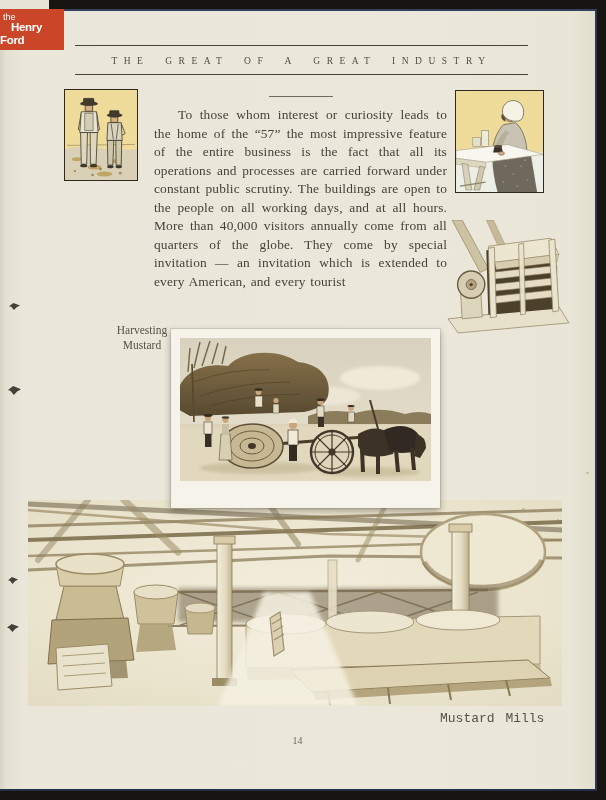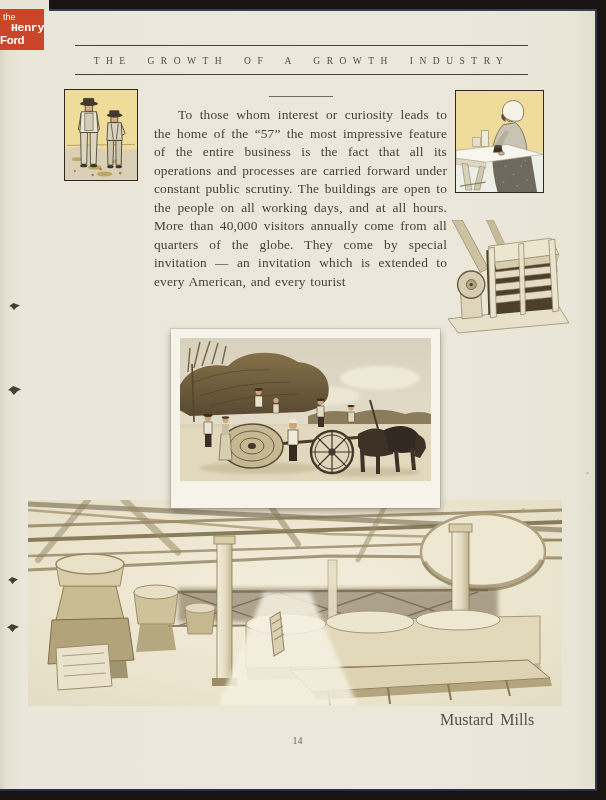--- a/index.html
+++ b/index.html
@@ -4,24 +4,24 @@
 <style>
   html,body{margin:0;padding:0;background:#0e0c0a;}
   .stage{position:relative;width:606px;height:800px;background:#171411;overflow:hidden;
          font-family:"Liberation Serif","DejaVu Serif",serif;}
   
   .page{position:absolute;left:0;top:9px;width:595px;height:778px;
         background:linear-gradient(90deg,#d8d4c5 0,#e4e1d2 6px,#eae7da 22px,#ebe8db 70%,#e9e6d8 96%,#e2decd 100%);
         border-top:2px solid #33405c;border-right:2px solid #2c3850;border-bottom:2px solid #232e49;}
   .corner-patch{position:absolute;left:0;top:0;width:49px;height:11px;background:#e7e4d6;}
   
-  .logo{position:absolute;left:0;top:9px;width:44px;height:41px;background:#cb4628;
+  .logo{position:absolute;left:0;top:9px;width:64px;height:41px;background:#cb4628;
         color:#fff;font-family:"Liberation Sans","DejaVu Sans",sans-serif;line-height:1;z-index:9;}
   .logo .t{display:block;font-size:9px;margin:4px 0 0 3px;}
-  .logo .b1{display:block;font-size:11.5px;font-weight:bold;margin:0 0 0 11px;letter-spacing:-0.3px;font-family:Liberation Mono, monospace;}
+  .logo .b1{display:block;font-size:11.5px;font-weight:bold;margin:0 0 0 11px;letter-spacing:-0.3px;}
   .logo .b2{display:block;font-size:11.5px;font-weight:bold;margin:1px 0 0 0;letter-spacing:-0.3px;}
   
   .rule{position:absolute;left:75px;width:453px;height:0;border-top:1.4px solid #47443b;}
   .rule1{top:34px;} .rule2{top:63px;border-top-width:1.1px;}
   .running-head{position:absolute;left:75px;top:45px;width:453px;text-align:center;
         font-size:9.5px;color:#514e43;letter-spacing:6.5px;word-spacing:7px;white-space:nowrap;}
   
   .column{position:absolute;left:154px;top:74px;width:293px;color:#45423a;
         font-size:13.4px;line-height:18.5px;text-align:justify;letter-spacing:0.15px;word-spacing:1.2px;}
   .column p{margin:0;}
@@ -30,21 +30,21 @@
   
   .illus{position:absolute;border:1.6px solid #2e2a22;box-sizing:border-box;background:#efdb9a;}
   .illus-farmers{left:64px;top:78px;width:74px;height:92px;}
   .illus-woman{left:455px;top:79px;width:89px;height:103px;}
   .illus svg{display:block;width:100%;height:100%;}
   .machine{position:absolute;left:446px;top:209px;width:127px;height:115px;}
   .machine svg{display:block;width:100%;height:100%;}
   
   .cap-harvest{position:absolute;left:86px;top:312px;width:112px;text-align:center;
         font-size:11.5px;line-height:15px;color:#555246;}
-  .cap-mills{position:absolute;left:440px;top:700px;font-size:16px;color:#555246;word-spacing:3px;}
+  .cap-mills{position:absolute;left:440px;top:700px;font-size:13px;color:#555246;word-spacing:3px;font-family:Liberation Mono, monospace;}
   .folio{position:absolute;left:0;top:724px;width:595px;text-align:center;font-size:10px;color:#6d6a5e;}
   
   .photo-mills{position:absolute;left:28px;top:489px;width:534px;height:206px;z-index:1;
         -webkit-mask-image:radial-gradient(118% 112% at 48% 46%,#000 70%,rgba(0,0,0,.5) 88%,transparent 100%);
         mask-image:radial-gradient(118% 112% at 48% 46%,#000 70%,rgba(0,0,0,.5) 88%,transparent 100%);}
   .photo-mills svg{display:block;width:100%;height:100%;}
   .plate-card{position:absolute;left:171px;top:318px;width:269px;height:179px;z-index:2;
         background:#f6f4ea;box-shadow:0 3px 7px rgba(45,38,25,.38),0 0 0 1px rgba(120,110,85,.18);}
   .plate-photo{position:absolute;left:9px;top:9px;width:251px;height:143px;
         box-shadow:inset 0 0 6px rgba(90,75,45,.25);}
@@ -55,21 +55,21 @@
   .fox{position:absolute;border-radius:50%;background:#b7a26e;opacity:.65;z-index:3;}
 </style>
 </head>
 <body>
 
 <div class="stage">
 
   <div class="page">
 
     <div class="rule rule1"></div>
-    <div class="running-head">THE GROWTH OF A GROWTH INDUSTRY</div>
+    <div class="running-head">THE GREAT OF A GREAT INDUSTRY</div>
     <div class="rule rule2"></div>
 
     <div class="illus illus-farmers">
       <svg viewBox="0 0 73 91" preserveAspectRatio="none">
         <rect width="73" height="91" fill="#efdb9a"></rect>
         <path d="M0 60 C14 56 30 58 40 60 C52 62 64 59 73 60 L73 91 L0 91 Z" fill="#d9d0b6"></path>
         <path d="M2 56 L71 55" stroke="#8a7c5c" stroke-width="1" opacity="0.6"></path>
         <g fill="#bfa665">
           <ellipse cx="12" cy="70" rx="5" ry="2"></ellipse>
             <ellipse cx="30" cy="78" rx="7" ry="2.5"></ellipse>
@@ -176,20 +176,24 @@
             <path d="M72 24 L77 23 L79 93 L74 94 Z" opacity="0.95"></path>
           </g>
           <path d="M14 64 L34 62 L36 96 L16 98 Z" fill="#ddd5bc" stroke="#8a7c5c" stroke-width="0.7"></path>
           <circle cx="25" cy="64" r="13.5" fill="#d7cdb2" stroke="#6b5d42" stroke-width="1.4"></circle>
           <circle cx="25" cy="64" r="5" fill="#b2a480" stroke="#6b5d42" stroke-width="0.8"></circle>
           <circle cx="25" cy="64" r="1.6" fill="#4c402c"></circle>
         </g>
       </svg>
     </div>
 
+    <div class="cap-harvest">
+      <span>Harvesting</span><br>
+      <span>Mustard</span>
+    </div>
     <div class="cap-mills">Mustard Mills</div>
     <div class="folio">14</div>
 
     <div class="photo-mills">
       <svg viewBox="0 0 534 206" preserveAspectRatio="none">
         <defs>
           <radialGradient id="mbg" cx="0.5" cy="0.45" r="0.8">
             <stop offset="0" stop-color="#f3eedd"></stop>
               <stop offset="0.7" stop-color="#e9e2cb"></stop>
               <stop offset="1" stop-color="#e1d9c0"></stop>

